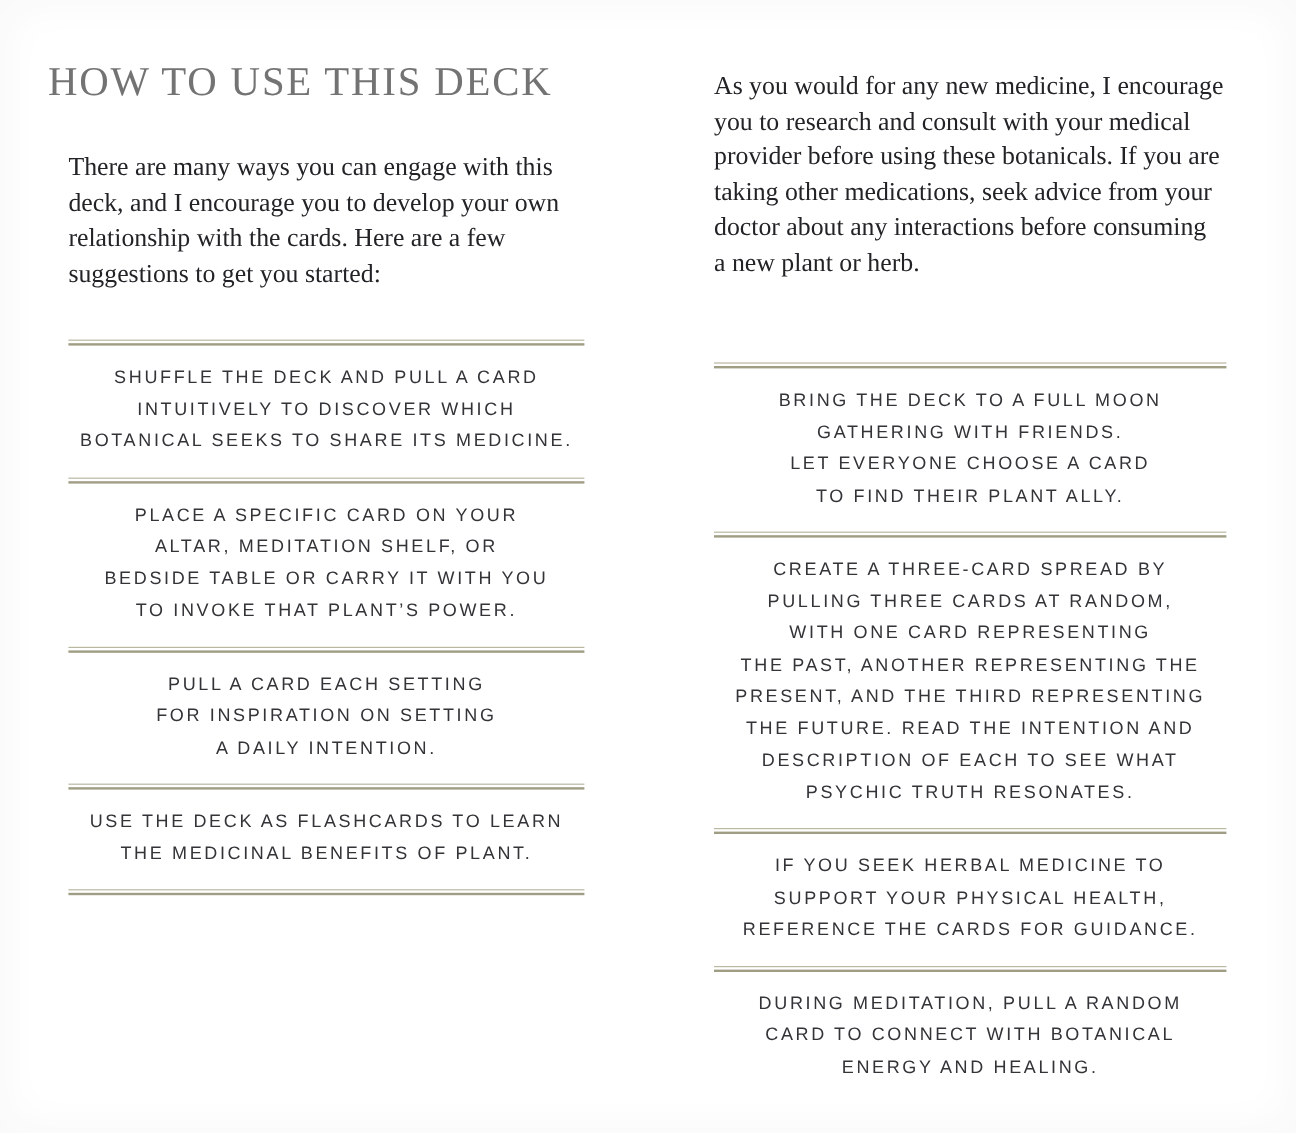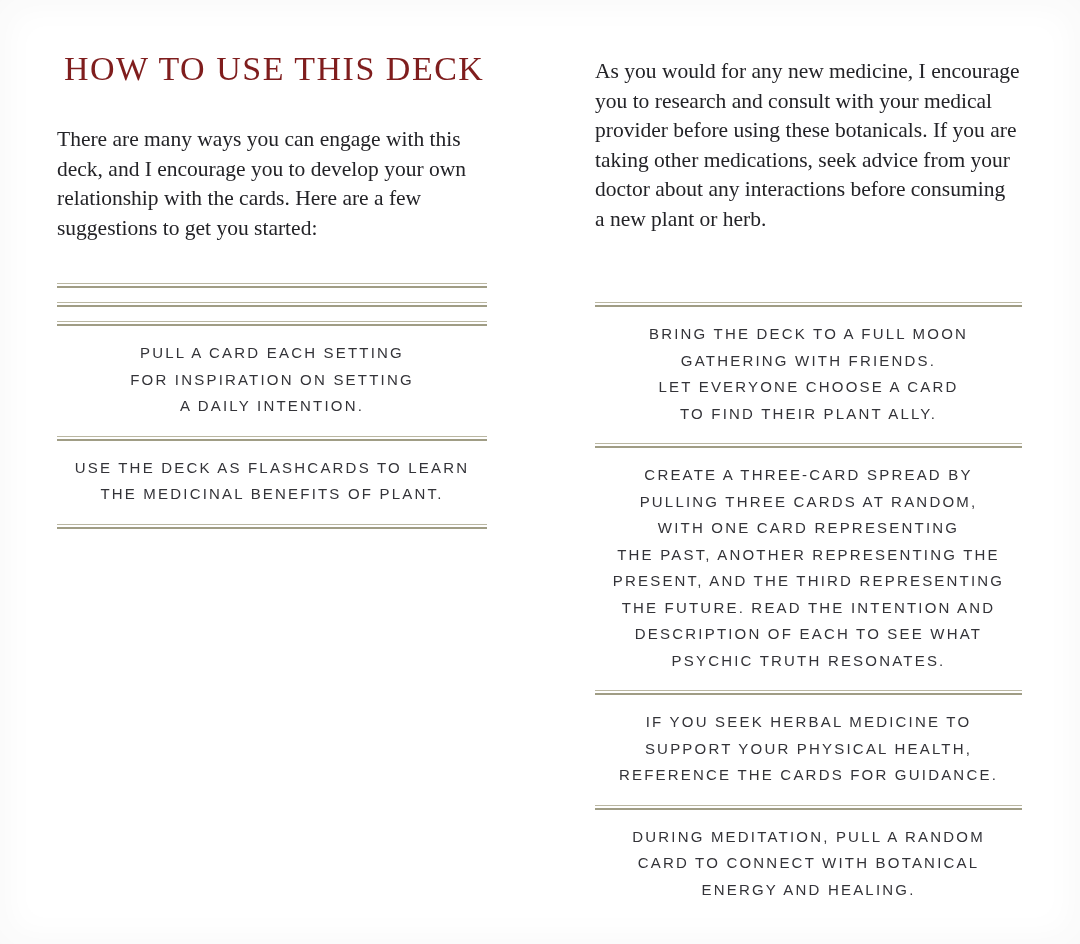--- a/index.html
+++ b/index.html
@@ -12,27 +12,27 @@
   .page{
     position:relative;
     width:1080px;height:944px;
     background:#ffffff;
     overflow:hidden;
     font-family:"Liberation Serif", serif;
     color:var(--ink);
     box-shadow: inset 0 0 40px rgba(60,60,50,0.04);
   }
   .title{
-    position:absolute;left:64px;top:50px;
+    position:absolute;left:40px;top:50px;
     margin:0;
     font-family:"Liberation Serif", serif;
     font-weight:400;
     font-size:34px;
     letter-spacing:1.5px;
-    color:#7f1d1d;
+    color:#737373;
     white-space:pre;
   }
   .intro{
     position:absolute;
     font-size:21.5px;
     line-height:29.5px;
     white-space:pre;
     color:var(--ink);
   }
   .left-intro{left:57px;top:125px;}
@@ -72,22 +72,29 @@
 doctor about any interactions before consuming
 a new plant or herb.</div>
 
   <div class="intro left-intro">There are many ways you can engage with this
 deck, and I encourage you to develop your own
 relationship with the cards. Here are a few
 suggestions to get you started:</div>
 
   <div class="col col-left">
     <div class="rule"></div>
+    <div class="item">SHUFFLE THE DECK AND PULL A CARD
+INTUITIVELY TO DISCOVER WHICH
+BOTANICAL SEEKS TO SHARE ITS MEDICINE.</div>
 
     <div class="rule"></div>
+    <div class="item">PLACE A SPECIFIC CARD ON YOUR
+ALTAR, MEDITATION SHELF, OR
+BEDSIDE TABLE OR CARRY IT WITH YOU
+TO INVOKE THAT PLANT’S POWER.</div>
 
     <div class="rule"></div>
     <div class="item">PULL A CARD EACH SETTING
 FOR INSPIRATION ON SETTING
 A DAILY INTENTION.</div>
 
     <div class="rule"></div>
     <div class="item">USE THE DECK AS FLASHCARDS TO LEARN
 THE MEDICINAL BENEFITS OF PLANT.</div>
 

